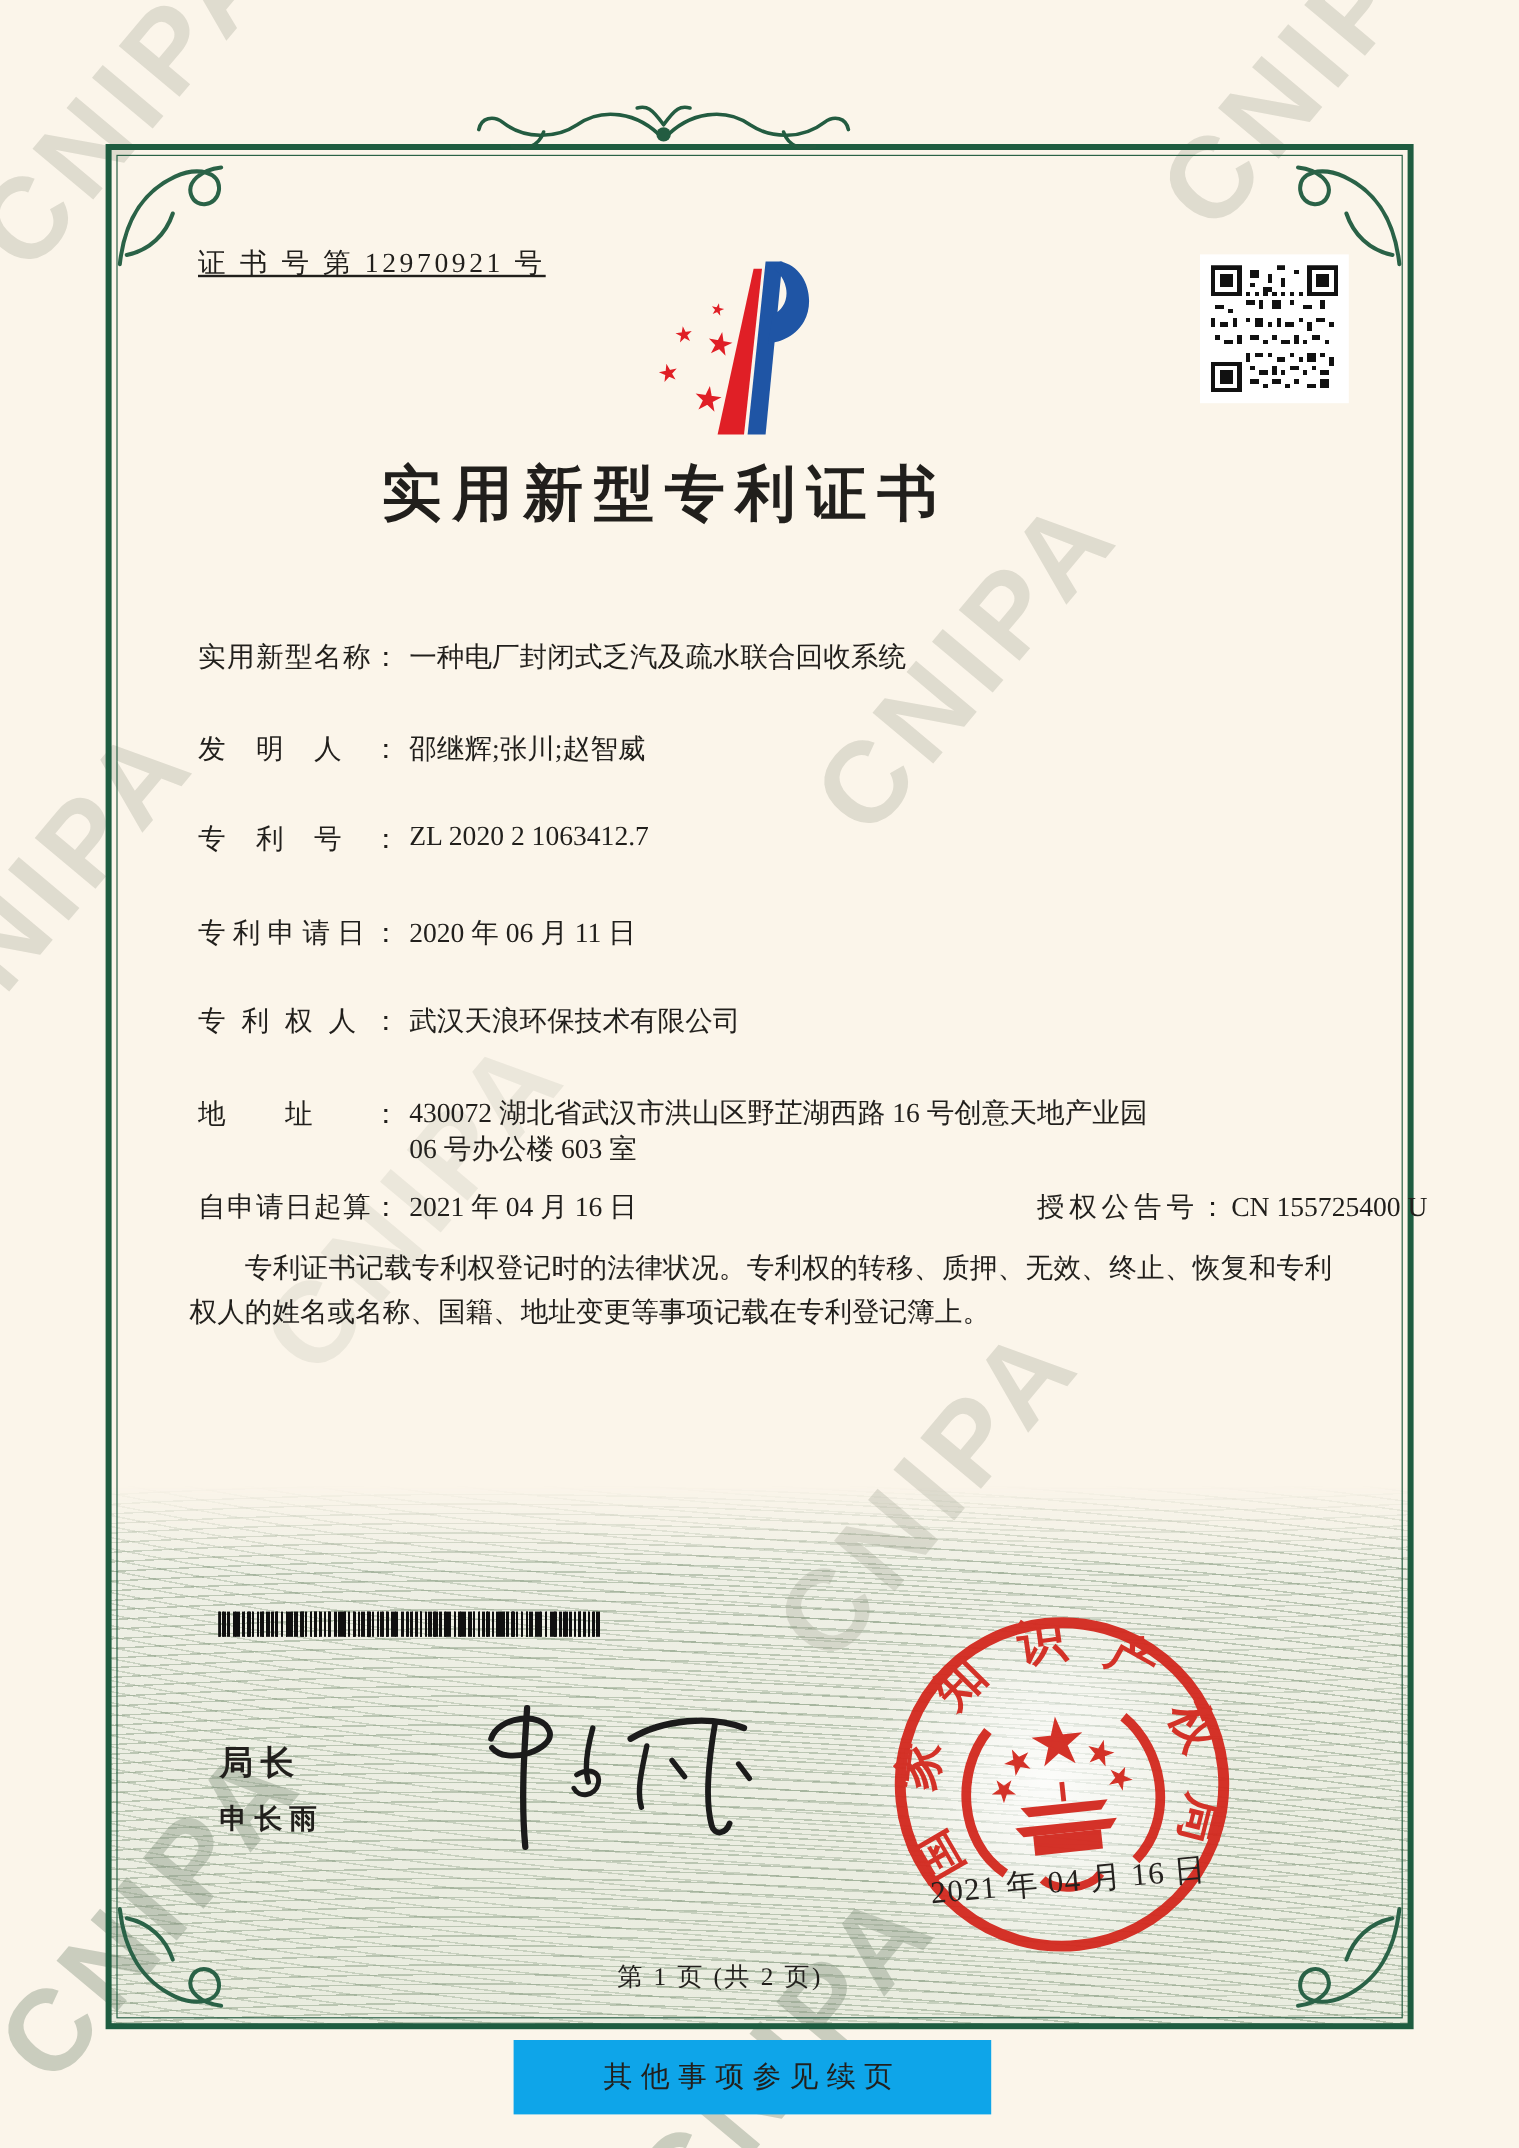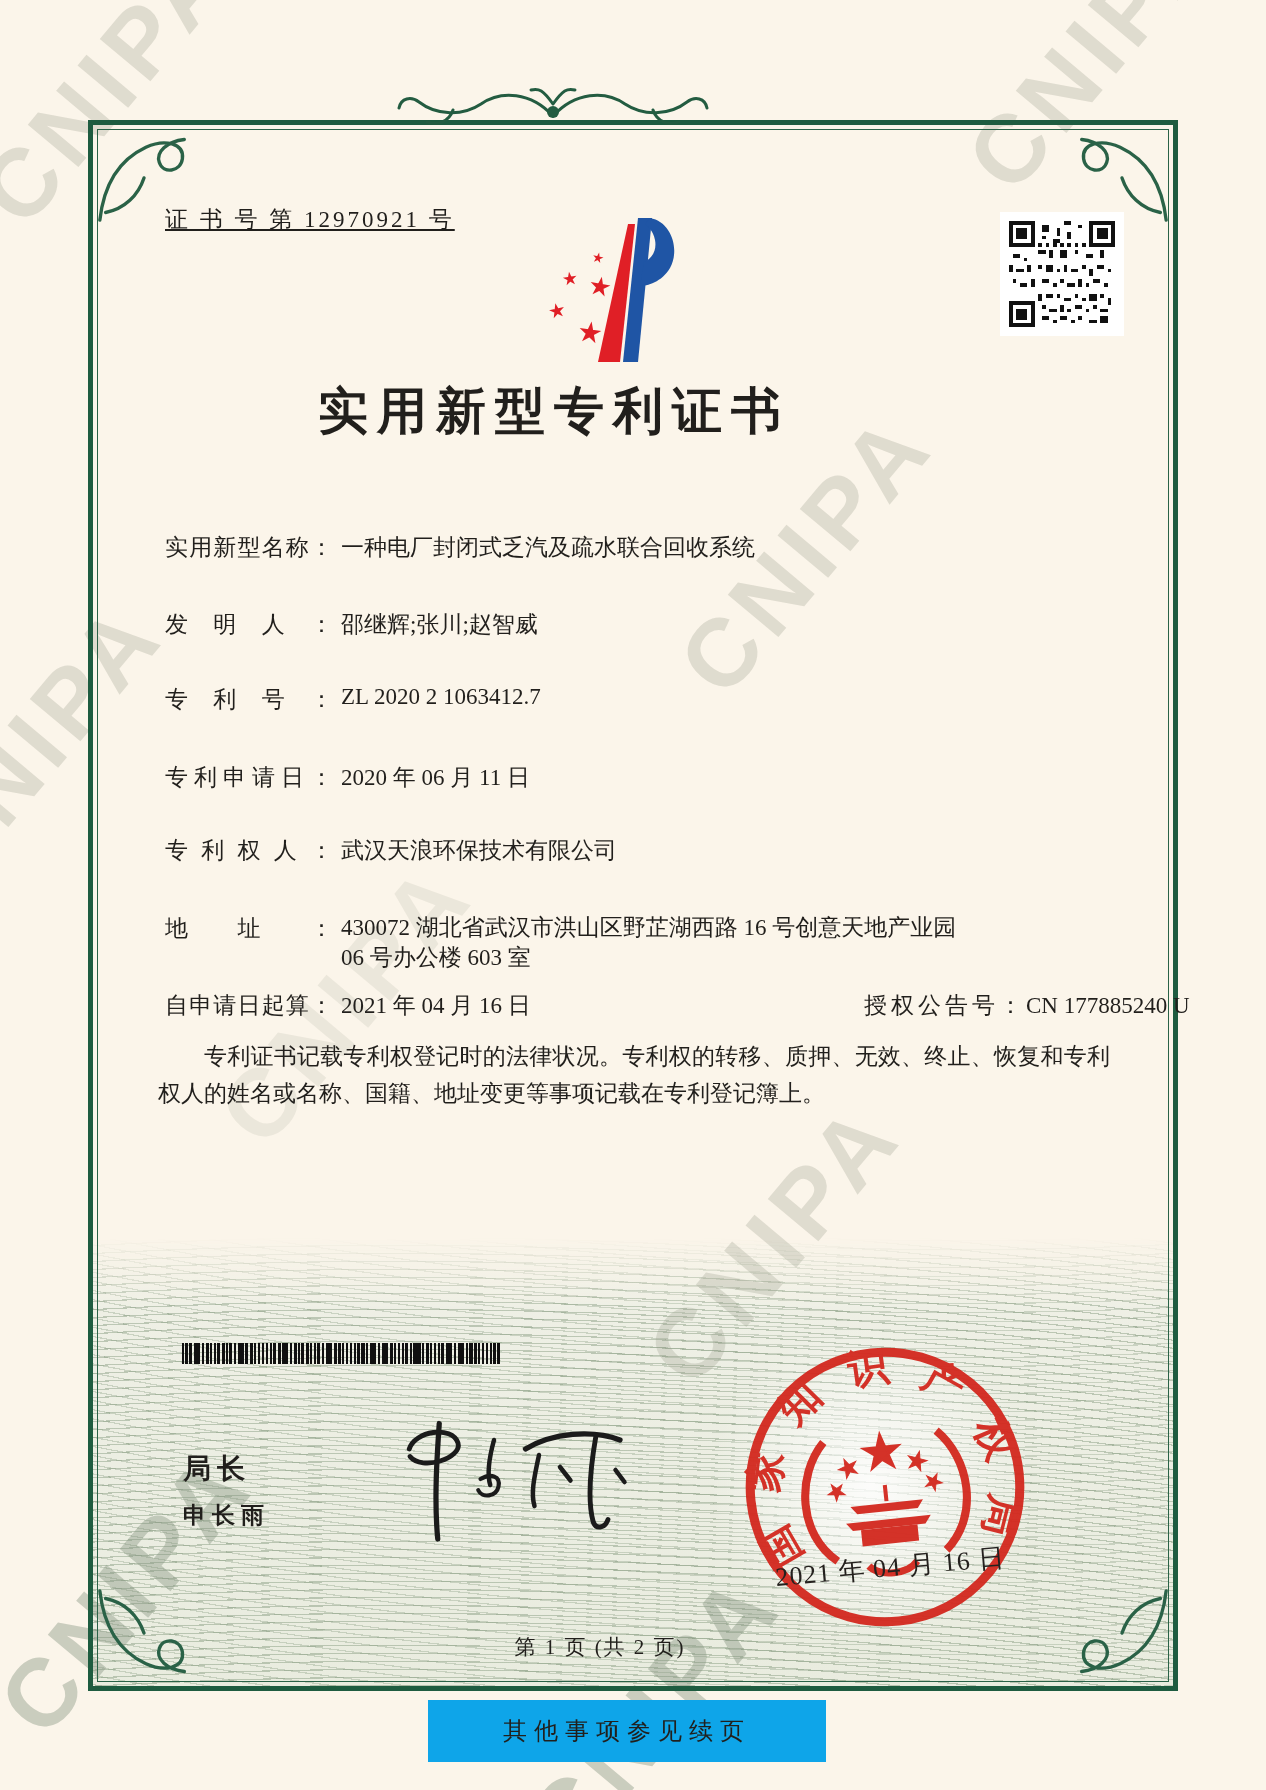--- a/index.html
+++ b/index.html
@@ -163,21 +163,21 @@
     </div>
     <div class="frow" style="top:835px;">
       <span class="flabel">专利权人：</span><span class="fvalue">武汉天浪环保技术有限公司</span>
     </div>
     <div class="frow" style="top:913px;">
       <span class="flabel">地址：</span><span class="fvalue wrap">430072 湖北省武汉市洪山区野芷湖西路 16 号创意天地产业园 06 号办公楼 603 室</span>
     </div>
     <div class="frow" style="top:990px;width:960px;">
       <span class="flabel">自申请日起算：</span><span class="fvalue">2021 年 04 月 16 日</span>
       <span class="grant-right">
-        <span style="letter-spacing:4px;margin-left:44px;">授权公告号：</span><span>CN 177885240 U</span>
+        <span style="letter-spacing:4px;margin-left:44px;">授权公告号：</span><span>CN 155725400 U</span>
       </span>
     </div>
 
     <div class="paras">
       <p>专利证书记载专利权登记时的法律状况。专利权的转移、质押、无效、终止、恢复和专利权人的姓名或名称、国籍、地址变更等事项记载在专利登记簿上。</p>
     </div>
 
     <div class="barcode"></div>
 
     <div class="chief-label">局长</div>

